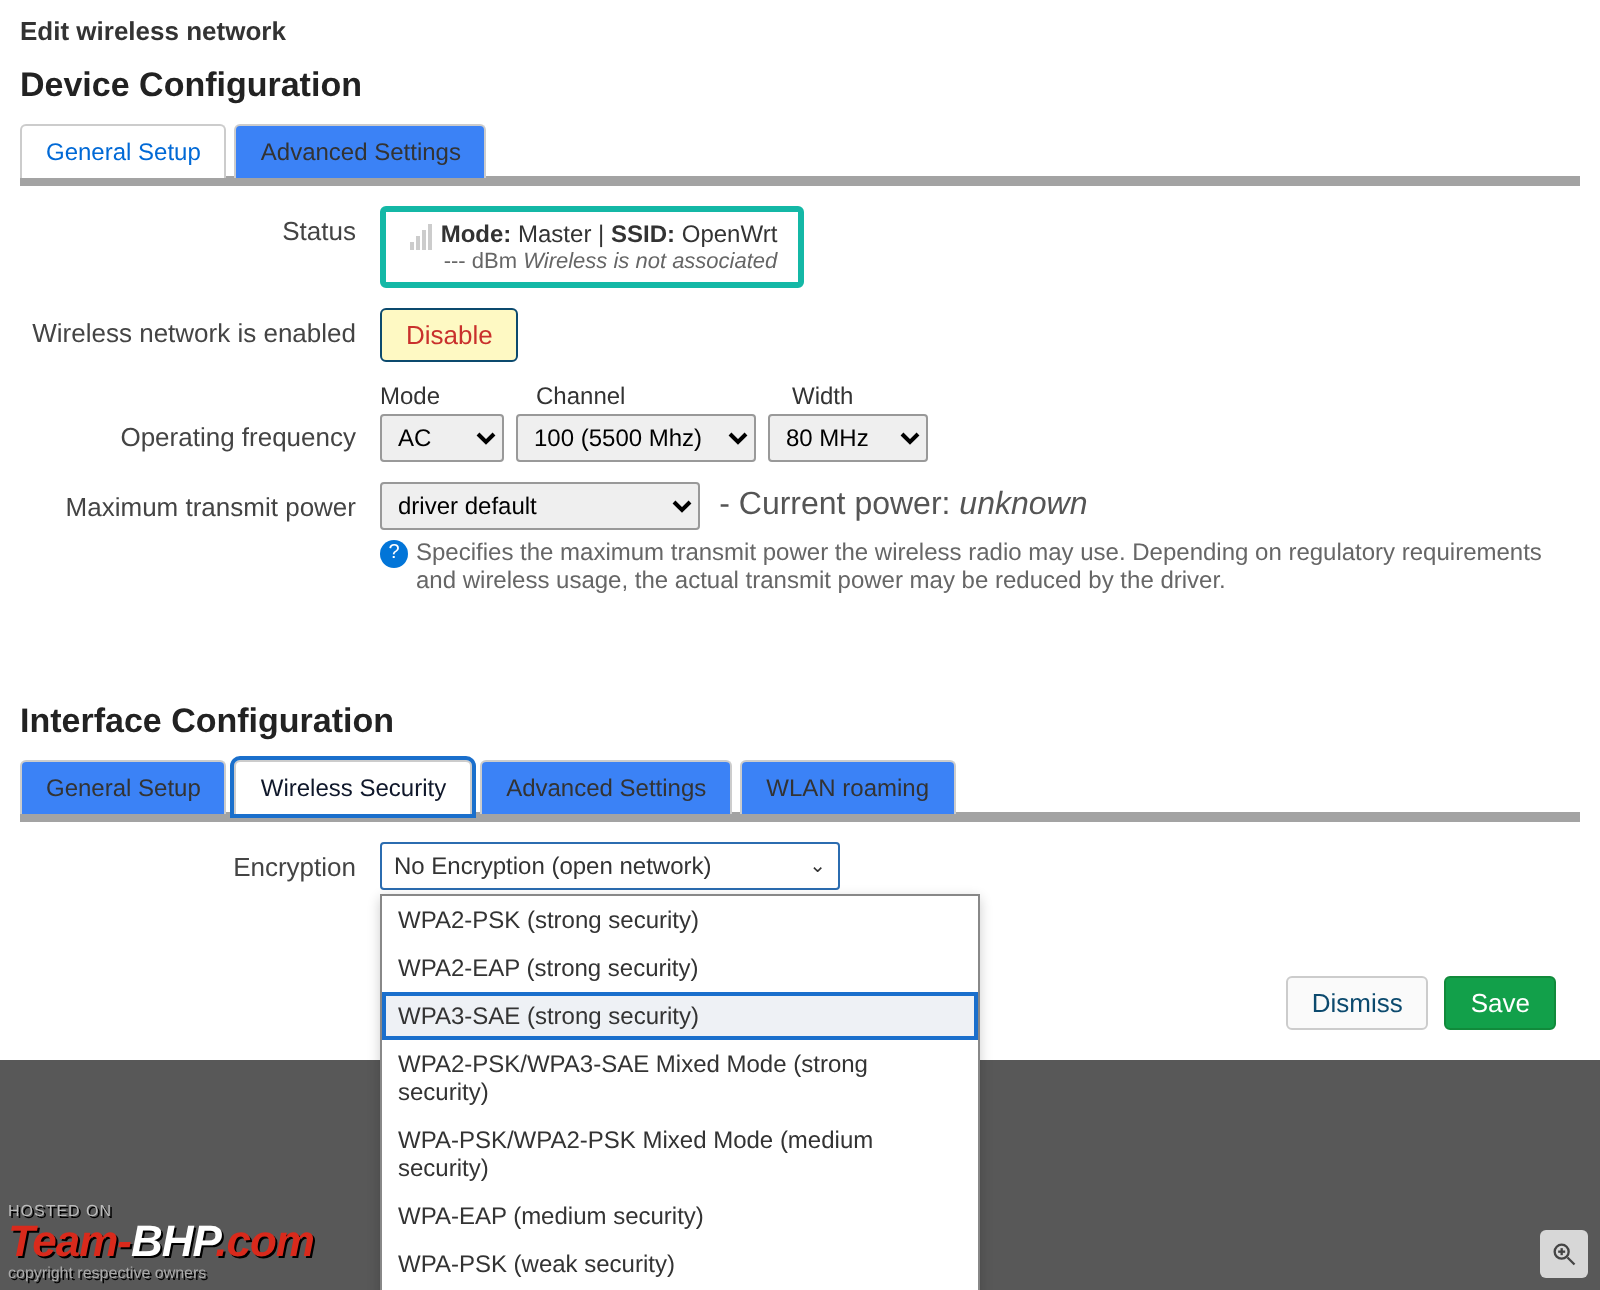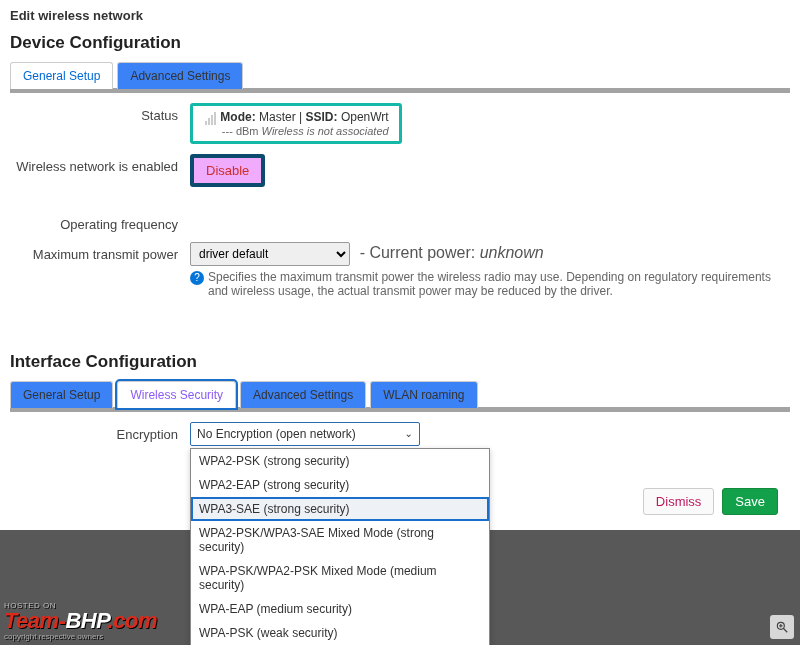--- a/index.html
+++ b/index.html
@@ -25,43 +25,43 @@
       font-size: 12px;
       cursor: pointer;
       margin-right: 4px;
       border-radius: 3px 3px 0 0;
       position: relative;
       top: 1px;
     }
     .tab.active { background: #fff; color: #0069d6; }
     .tab.active-blue-outline {
       background: #fff;
-      color: #8b5cf6;
+      color: #0f172a;
       outline: 2px solid #1a6fcc;
       outline-offset: 0;
     }
     .form-row { display: flex; align-items: flex-start; margin-bottom: 10px; }
     .form-label { width: 180px; text-align: right; padding-right: 12px; padding-top: 5px; font-size: 13px; color: #444; }
     .form-value { flex: 1; }
     .status-box {
       display: inline-block;
       border: 3px solid #14b8a6;
       border-radius: 3px;
       padding: 4px 10px;
       background: #fff;
       font-size: 12px;
       text-align: right;
     }
     .signal-icon { display:inline-block; width:14px; vertical-align:middle; }
     .signal-bar { display:inline-block; width:2px; background:#ccc; margin-right:1px; vertical-align:bottom; }
     .status-sub { font-size:11px; color:#666; }
     .status-sub .italic { font-style: italic; }
     .btn { display:inline-block; padding:5px 12px; border-radius:3px; font-size:13px; cursor:pointer; }
-    .btn-danger { border:4px solid #0c4a6e; color:#c9302c; background:#f0abfc; }
-    .btn-default { border:1px solid #ccc; background:#fafafa; color:#be185d; }
+    .btn-danger { border:1px solid #0c4a6e; color:#c9302c; background:#fef9c3; }
+    .btn-default { border:1px solid #ccc; background:#fafafa; color:#0c4a6e; }
     .btn-success { border:1px solid #118a3b; background:#12a04a; color:#fff; }
     .subhead { display:flex; gap:18px; font-size:12px; margin-bottom:2px; }
     .subhead span { display:inline-block; }
     .selects-row { display:flex; gap:6px; align-items: center; }
     select {
       font-size: 12px;
       padding: 3px 4px;
       border: 1px solid #999;
       background: #efefef;
       border-radius: 2px;
@@ -184,20 +184,38 @@
 
   <div class="form-row">
     <div class="form-label">Wireless network is enabled</div>
     <div class="form-value">
       <span class="btn btn-danger">Disable</span>
     </div>
   </div>
 
   <div class="form-row">
     <div class="form-label" style="padding-top:20px">Operating frequency</div>
+    <div class="form-value">
+      <div class="subhead">
+        <span style="width:60px">Mode</span>
+        <span style="width:110px">Channel</span>
+        <span>Width</span>
+      </div>
+      <div class="selects-row">
+        <select style="width:62px">
+          <option>AC</option>
+        </select>
+        <select style="width:120px">
+          <option>100 (5500 Mhz)</option>
+        </select>
+        <select style="width:80px">
+          <option>80 MHz</option>
+        </select>
+      </div>
+    </div>
   </div>
 
   <div class="form-row">
     <div class="form-label">Maximum transmit power</div>
     <div class="form-value">
       <select style="width:160px">
         <option>driver default</option>
       </select>
       <span class="cp-text">
         <span>- Current power:</span>

